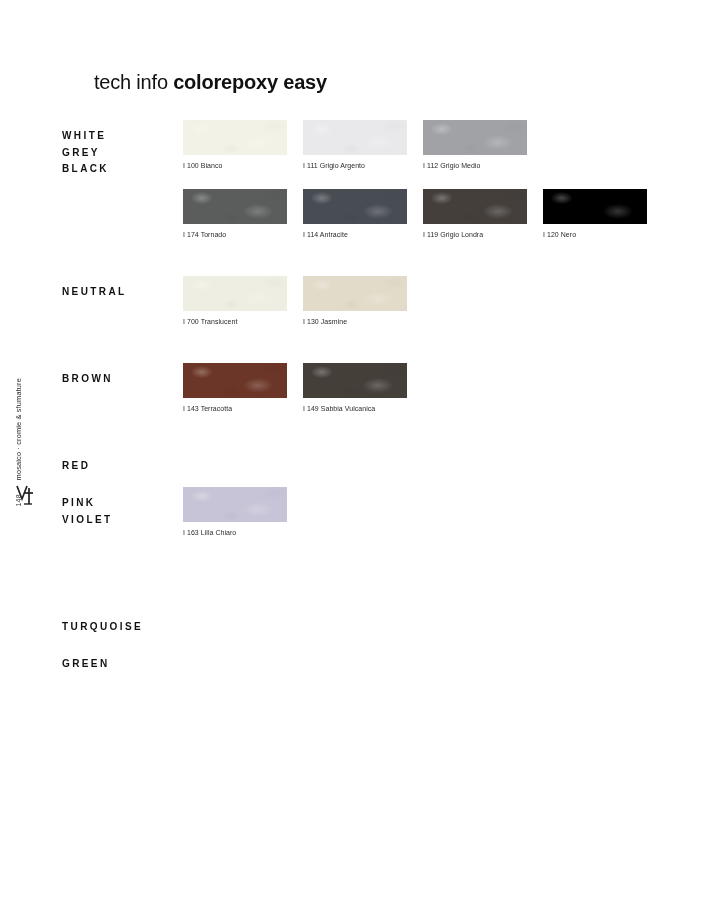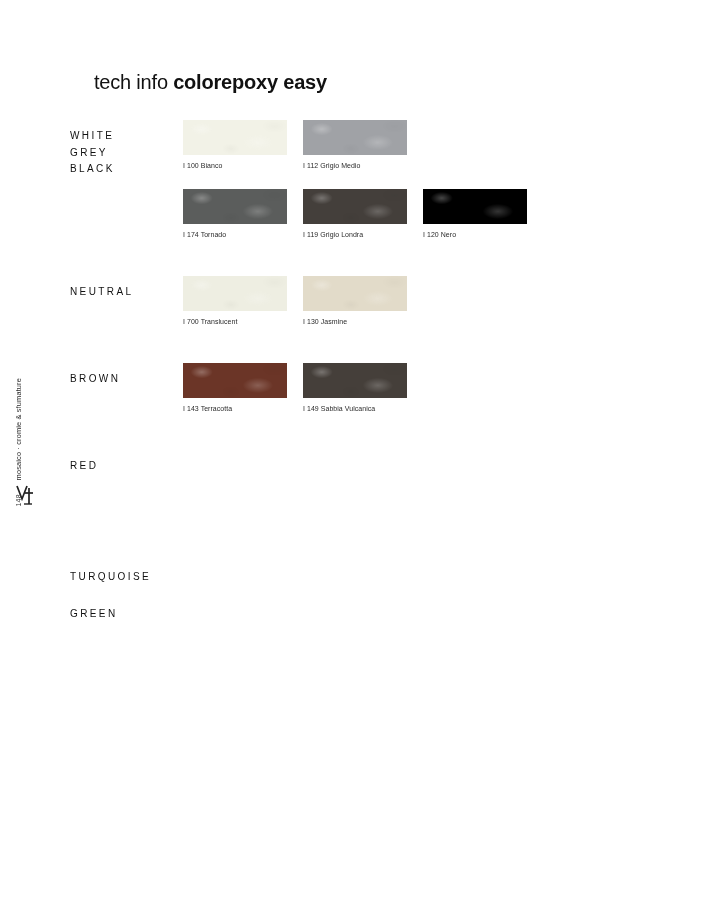--- a/index.html
+++ b/index.html
@@ -83,25 +83,25 @@
     left: 62px;
     top: 120px;
     width: 600px;
   }
   .color-group {
     position: relative;
     width: 100%;
   }
   .group-label {
     position: absolute;
-    left: 8px;
+    left: 0;
     top: 8px;
     width: 116px;
     font-size: 10px;
-    font-weight: 400;
+    font-weight: 700;
     letter-spacing: 2.4px;
     line-height: 16.5px;
     color: #111111;
     text-transform: uppercase;
   }
   .swatch-rows {
     margin-left: 121px;
   }
   .swatch-row {
     display: flex;
@@ -173,35 +173,47 @@
         </div>
         <div class="swatch-rows">
           <div class="swatch-row">
             <div class="swatch-cell">
               <div class="swatch-chip" style="background: rgb(242, 242, 231);">
                 <div class="grain"></div>
               </div>
               <div class="swatch-label">I 100 Bianco</div>
             </div>
             <div class="swatch-cell">
+              <div class="swatch-chip" style="background: rgb(233, 233, 236);">
+                <div class="grain"></div>
+              </div>
+              <div class="swatch-label">I 111 Grigio Argento</div>
+            </div>
+            <div class="swatch-cell">
               <div class="swatch-chip" style="background: rgb(160, 162, 166);">
                 <div class="grain"></div>
               </div>
               <div class="swatch-label">I 112 Grigio Medio</div>
             </div>
           </div>
           <div class="row-gap"></div>
           <div class="swatch-row">
             <div class="swatch-cell">
               <div class="swatch-chip" style="background: rgb(91, 93, 92);">
                 <div class="grain"></div>
               </div>
               <div class="swatch-label">I 174 Tornado</div>
             </div>
             <div class="swatch-cell">
+              <div class="swatch-chip" style="background: rgb(72, 77, 84);">
+                <div class="grain"></div>
+              </div>
+              <div class="swatch-label">I 114 Antracite</div>
+            </div>
+            <div class="swatch-cell">
               <div class="swatch-chip" style="background: rgb(68, 63, 59);">
                 <div class="grain"></div>
               </div>
               <div class="swatch-label">I 119 Grigio Londra</div>
             </div>
             <div class="swatch-cell">
               <div class="swatch-chip" style="background: rgb(0, 0, 0);">
                 <div class="grain"></div>
               </div>
               <div class="swatch-label">I 120 Nero</div>
@@ -253,20 +265,36 @@
           </div>
         </div>
       </div>
       <div class="group-gap"></div>
       <div class="color-group">
         <div class="group-label">
           <div>RED</div>
         </div>
       </div>
       <div class="group-gap"></div>
+      <div class="color-group">
+        <div class="group-label">
+          <div>PINK</div>
+          <div>VIOLET</div>
+        </div>
+        <div class="swatch-rows">
+          <div class="swatch-row">
+            <div class="swatch-cell">
+              <div class="swatch-chip" style="background: rgb(199, 196, 215);">
+                <div class="grain"></div>
+              </div>
+              <div class="swatch-label">I 163 Lilla Chiaro</div>
+            </div>
+          </div>
+        </div>
+      </div>
       <div class="group-gap"></div>
       <div class="group-gap"></div>
       <div class="color-group">
         <div class="group-label">
           <div>TURQUOISE</div>
         </div>
       </div>
       <div class="group-gap"></div>
       <div class="color-group">
         <div class="group-label">

